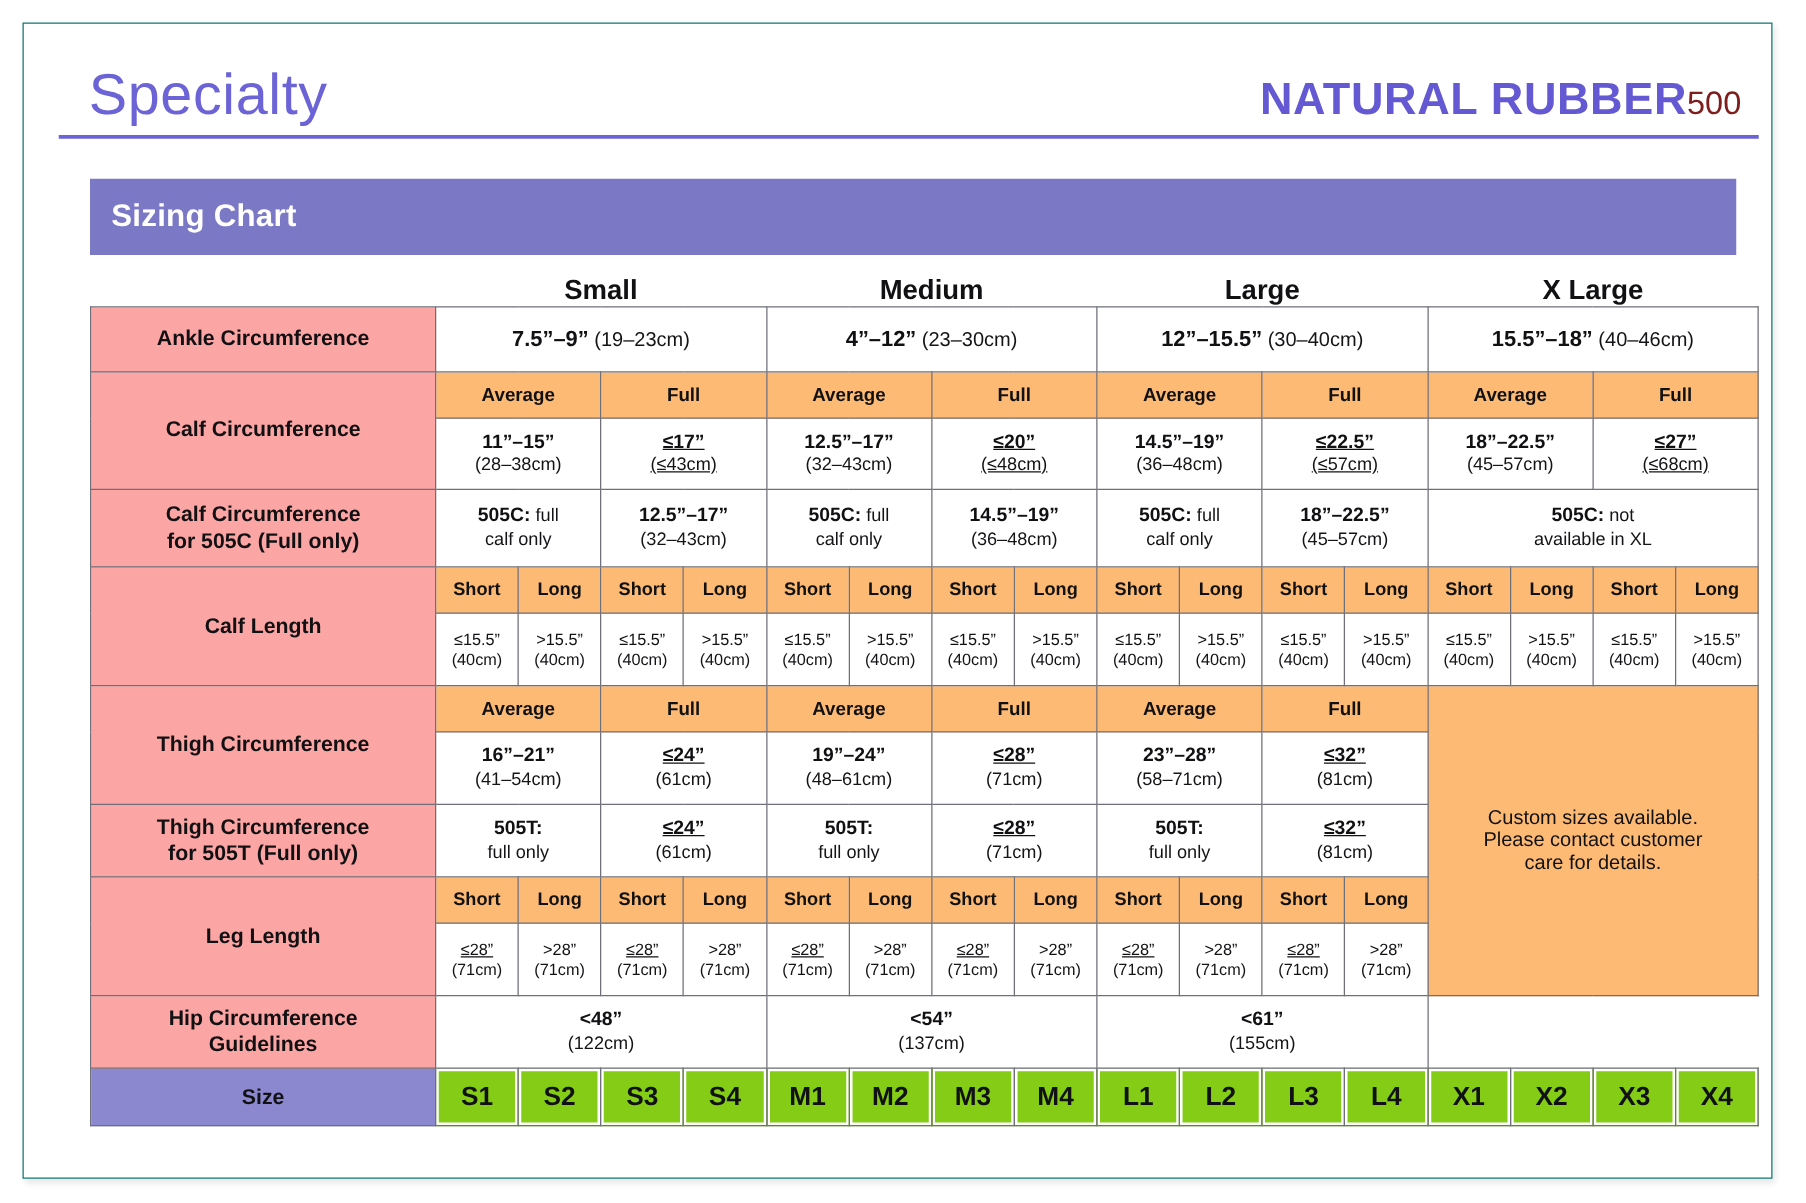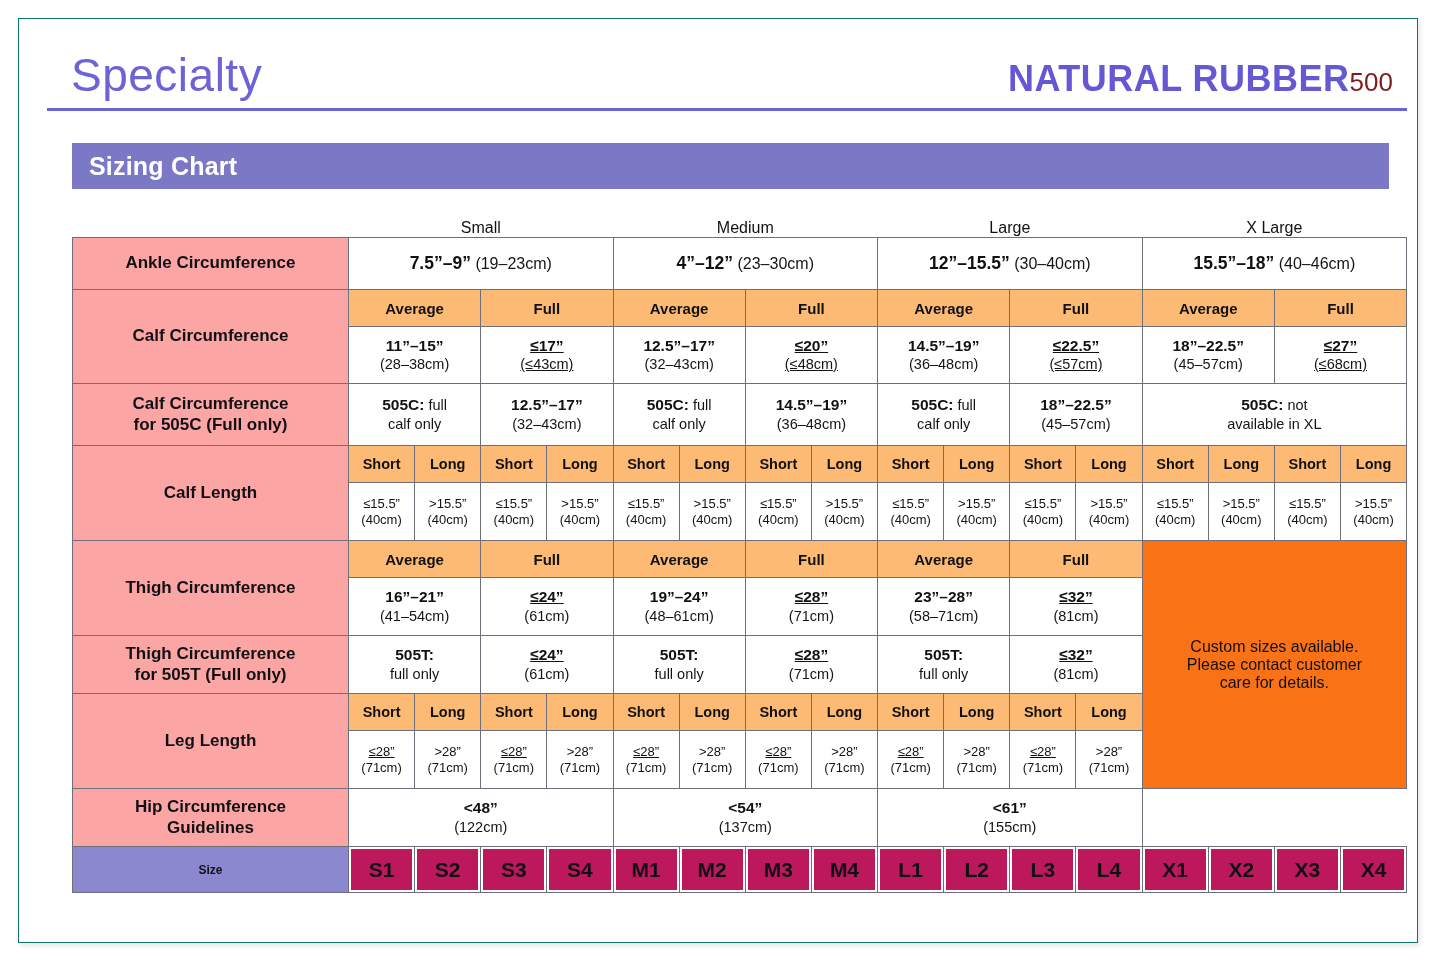--- a/index.html
+++ b/index.html
@@ -48,21 +48,21 @@
   .product-number {
     font-size: 26px;
     font-weight: 300;
     color: #7f1d1d;
   }
 
   
   .banner {
     margin: 32px 28px 0 53px;
     background: #7b78c6;
-    height: 46px;
+    height: 61px;
     display: flex; align-items: center;
     padding-left: 17px;
   }
   .banner-text {
     color: #ffffff;
     font-size: 25px;
     font-weight: 700;
     letter-spacing: 0.2px;
   }
 
@@ -81,22 +81,22 @@
     border: 1px solid #6f6f7a;
     padding: 0;
     text-align: center;
     vertical-align: middle;
     color: #111114;
   }
 
   
   .grouphead td {
     border: none !important;
-    font-size: 16px;
-    font-weight: 400;
+    font-size: 22px;
+    font-weight: 700;
     padding-bottom: 8px;
     color: #111114;
   }
 
   
   td.rowlabel {
     background: #fca5a5;
     color: #ffffff;
     font-size: 17px;
     font-weight: 700;
@@ -130,39 +130,39 @@
   td.val.single b { font-size: 17.5px; }
   td.val.single .cm { font-size: 16px; }
 
   td.val.tiny { font-size: 13px; line-height: 1.18; padding: 5px 1px; }
   td.val.tiny .cm { font-size: 13px; text-align: right; }
 
   .u { text-decoration: underline; text-underline-offset: 1px; }
 
   
   td.sizecell {
-    background: #be185d;
+    background: #84cc16;
     color: #ffffff;
     font-size: 21px;
     font-weight: 700;
     height: 46px;
     border: 1px solid #56566a;
     box-shadow: inset 0 0 0 2px #ffffff;
   }
   td.sizelabel {
     background: #8b88cf;
     color: #ffffff;
-    font-size: 12px;
+    font-size: 17px;
     font-weight: 700;
     text-align: left;
     padding-left: 18px;
     border: 1px solid #8b88cf;
     border-top-color: #ffffff;
   }
-  td.blank { background: #f97316; }
+  td.blank { background: #fdba74; }
 </style>
 </head>
 <body>
 
 <div class="page">
 
   <div class="header">
     <div class="brand-title">Specialty</div>
     <div class="product-block">
       <span class="product-name">NATURAL RUBBER</span>

